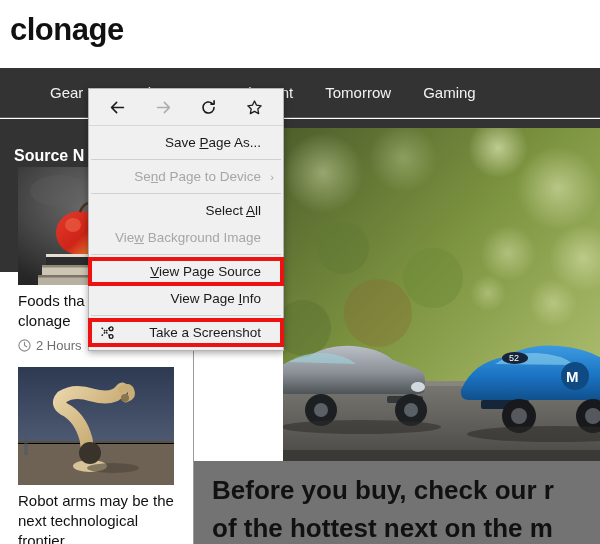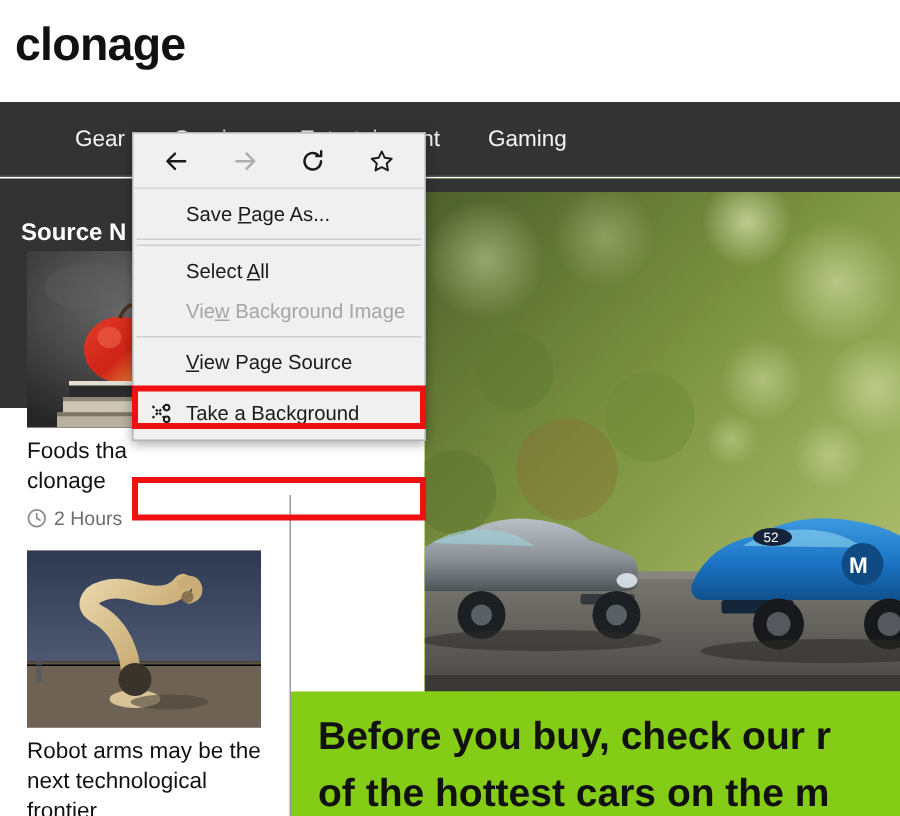--- a/index.html
+++ b/index.html
@@ -75,21 +75,21 @@
     font-size: 13px; color: #6e6e6e;
   }
   .clock-icon { width: 13px; height: 13px; display: block; flex: none; }
 
   #card-1 { top: 48px; }
   #card-2 { top: 248px; }
 
   
   .main {
     position: absolute; left: 194px; top: 119px; width: 406px; height: 425px;
-    background: #84cc16;
+    background: #737373;
   }
   .hero-strip {
     position: absolute; left: 0; top: 0; width: 406px; height: 9px;
     background: #333333;
   }
   .hero-image {
     position: absolute; left: 89px; top: 9px; width: 317px; height: 333px;
     overflow: hidden;
   }
   .hero-image svg { display: block; width: 100%; height: 100%; }
@@ -116,21 +116,21 @@
     display: flex; align-items: center; justify-content: space-around;
     height: 37px; border-bottom: 1px solid #d7d7d7;
     padding: 0 6px;
   }
   .ctx-tool { width: 30px; height: 26px; display: flex; align-items: center; justify-content: center; }
   .ctx-tool svg { display: block; }
   .ctx-list { padding: 3px 0 4px 0; }
   .ctx-item {
     height: 27px; display: flex; align-items: center;
     padding-left: 35px; padding-right: 22px; color: #1a1a1a;
-    position: relative; white-space: nowrap;
+    position: relative; white-space: nowrap; justify-content: flex-end;
   }
   .ctx-item.disabled { color: #a6a6a6; }
   .ctx-item .ul { text-decoration: underline; }
   .ctx-sep {
     height: 1px; background: #d0d0d0; margin: 3px 2px;
   }
   .submenu-arrow {
     position: absolute; right: 9px; top: 50%; transform: translateY(-50%);
     color: #a6a6a6; font-size: 11px;
   }
@@ -155,20 +155,21 @@
 
   <div class="site-header">
     <div class="logo">clonage</div>
   </div>
 
   <nav class="navbar">
     <div class="nav-items" id="nav-items">
         <div class="nav-item">Gear</div>
         <div class="nav-item">Gaming</div>
         <div class="nav-item">Entertainment</div>
+        <div class="nav-item">Tomorrow</div>
         <div class="nav-item">Gaming</div>
       </div>
   </nav>
 
   <div class="dark-band"></div>
   <div class="section-title">Source N</div>
 
   <aside class="sidebar">
 
     <article class="card" id="card-1">
@@ -327,21 +328,21 @@
           <circle cx="236" cy="288" r="8" fill="#55595e"></circle>
           <circle cx="310" cy="288" r="17" fill="#17191c"></circle>
           <circle cx="310" cy="288" r="8" fill="#55595e"></circle>
           <ellipse cx="272" cy="306" rx="88" ry="8" fill="#2b2926" opacity="0.55"></ellipse>
         </g>
         <rect y="322" width="317" height="11" fill="#3a3936"></rect>
       </svg>
     </div>
     <h1 class="hero-headline">
       <span>Before you buy, check our r</span><br>
-      <span>of the hottest cars on the m</span>
+      <span>of the hottest next on the m</span>
     </h1>
   </main>
 
   <div class="ctx-menu">
     <div class="ctx-toolbar">
       <div class="ctx-tool">
         <svg width="17" height="17" viewBox="0 0 20 20">
             <path d="M17 10 H4 M9 4 L3 10 L9 16" stroke="#1b1b1b" stroke-width="1.9" fill="none" stroke-linecap="round" stroke-linejoin="round"></path>
           </svg>
       </div>
@@ -360,41 +361,48 @@
         <svg width="17" height="17" viewBox="0 0 20 20">
             <path d="M10 2.3 L12.4 7.3 L17.8 8 L13.9 11.8 L14.9 17.2 L10 14.6 L5.1 17.2 L6.1 11.8 L2.2 8 L7.6 7.3 Z" stroke="#1b1b1b" stroke-width="1.5" fill="none" stroke-linejoin="round"></path>
           </svg>
       </div>
     </div>
     <div class="ctx-list" id="ctx-list">
         <div class="ctx-item">
           <span>Save <span class="ul">P</span>age As...</span>
         </div>
         <div class="ctx-sep"></div>
+        <div class="ctx-item disabled">
+          <span>Se<span class="ul">n</span>d Page to Device</span>
+          <span class="submenu-arrow">›</span>
+        </div>
         <div class="ctx-sep"></div>
         <div class="ctx-item">
           <span>Select <span class="ul">A</span>ll</span>
         </div>
         <div class="ctx-item disabled">
           <span>Vie<span class="ul">w</span> Background Image</span>
         </div>
         <div class="ctx-sep"></div>
         <div class="ctx-item">
           <span><span class="ul">V</span>iew Page Source</span>
+        </div>
+        <div class="ctx-item">
+          <span>View Page <span class="ul">I</span>nfo</span>
         </div>
         <div class="ctx-sep"></div>
         <div class="ctx-item">
           <span class="ctx-icon">
             <svg width="16" height="16" viewBox="0 0 18 18">
               <path d="M3 3 L12 12 M12 3 L3 12" stroke="#1b1b1b" stroke-width="1.6" stroke-dasharray="2 1.6"></path>
               <circle cx="13.6" cy="4.2" r="2.1" fill="none" stroke="#1b1b1b" stroke-width="1.5"></circle>
               <circle cx="13.6" cy="13" r="2.1" fill="none" stroke="#1b1b1b" stroke-width="1.5"></circle>
             </svg>
           </span>
-          <span>Take a Background</span>
+          <span>Take a Screenshot</span>
         </div>
       </div>
   </div>
 
   <div class="hl" id="hl-source" style="left: 88px; top: 257px; width: 196px; height: 29px; border-color: rgb(238, 17, 17);"></div>
   <div class="hl" id="hl-inspect" style="left: 88px; top: 318px; width: 196px; height: 29px; border-color: rgb(238, 17, 17);"></div>
 
 </div>
 
 </body></html>

